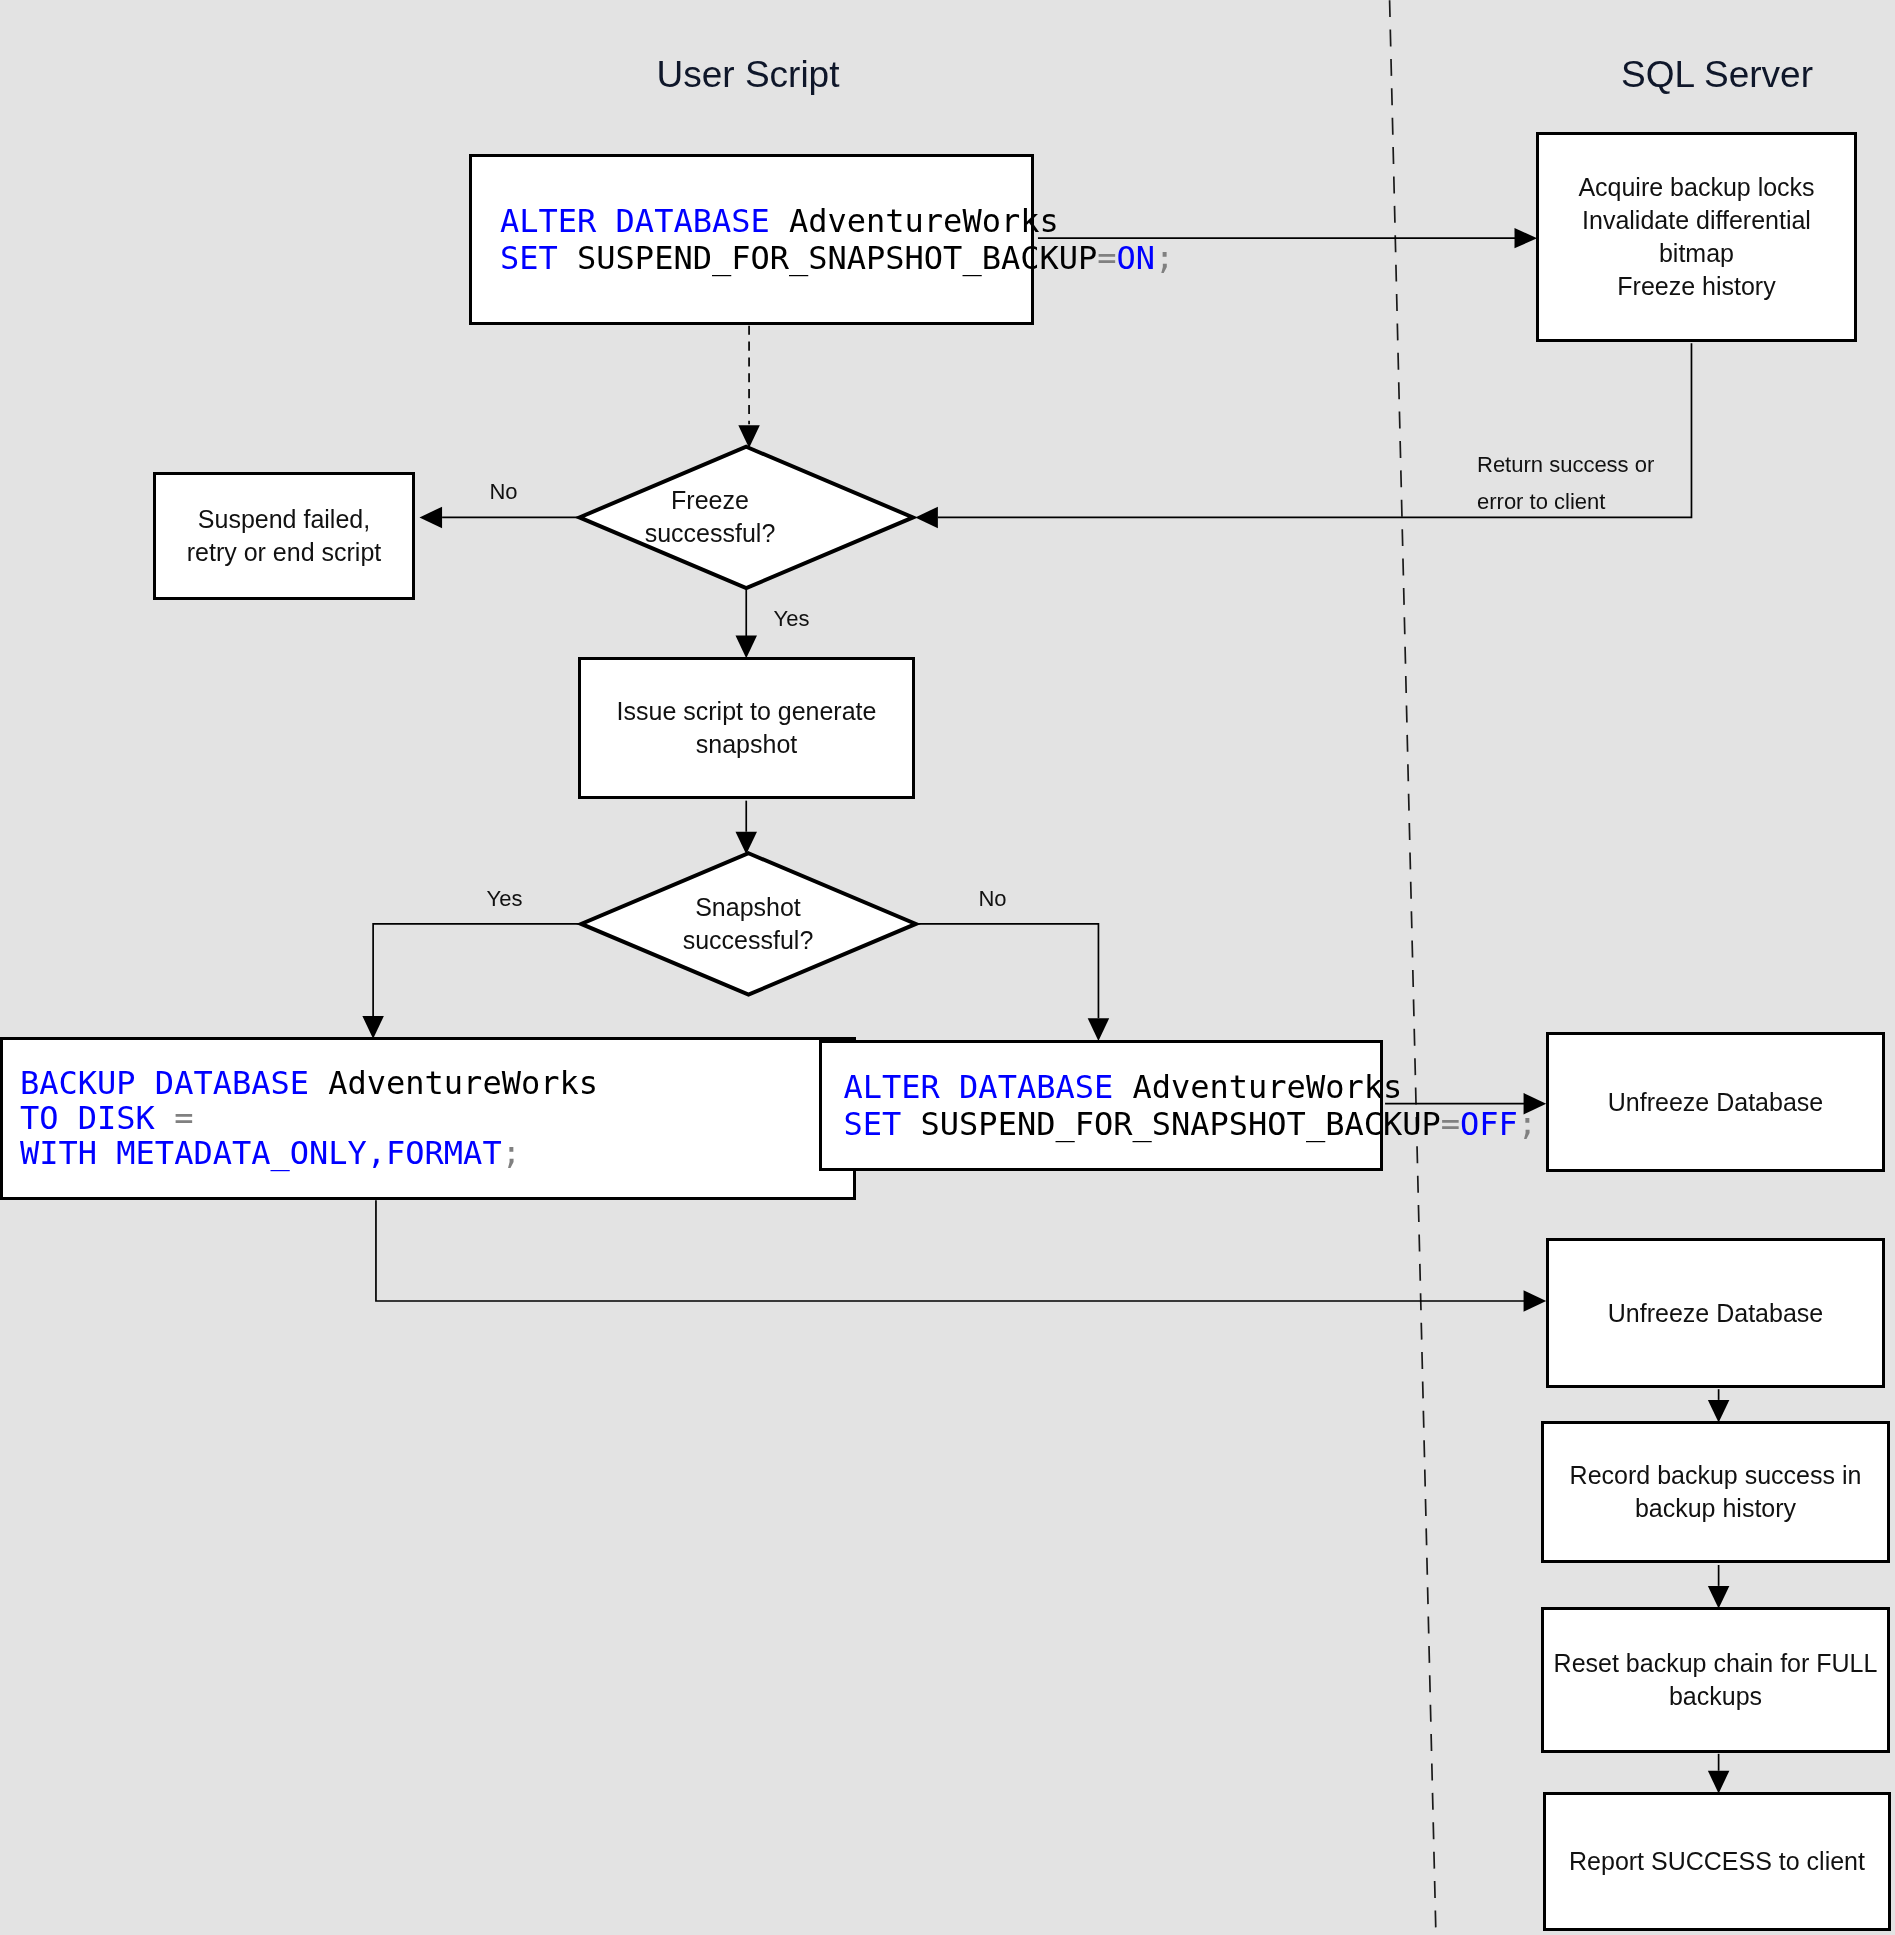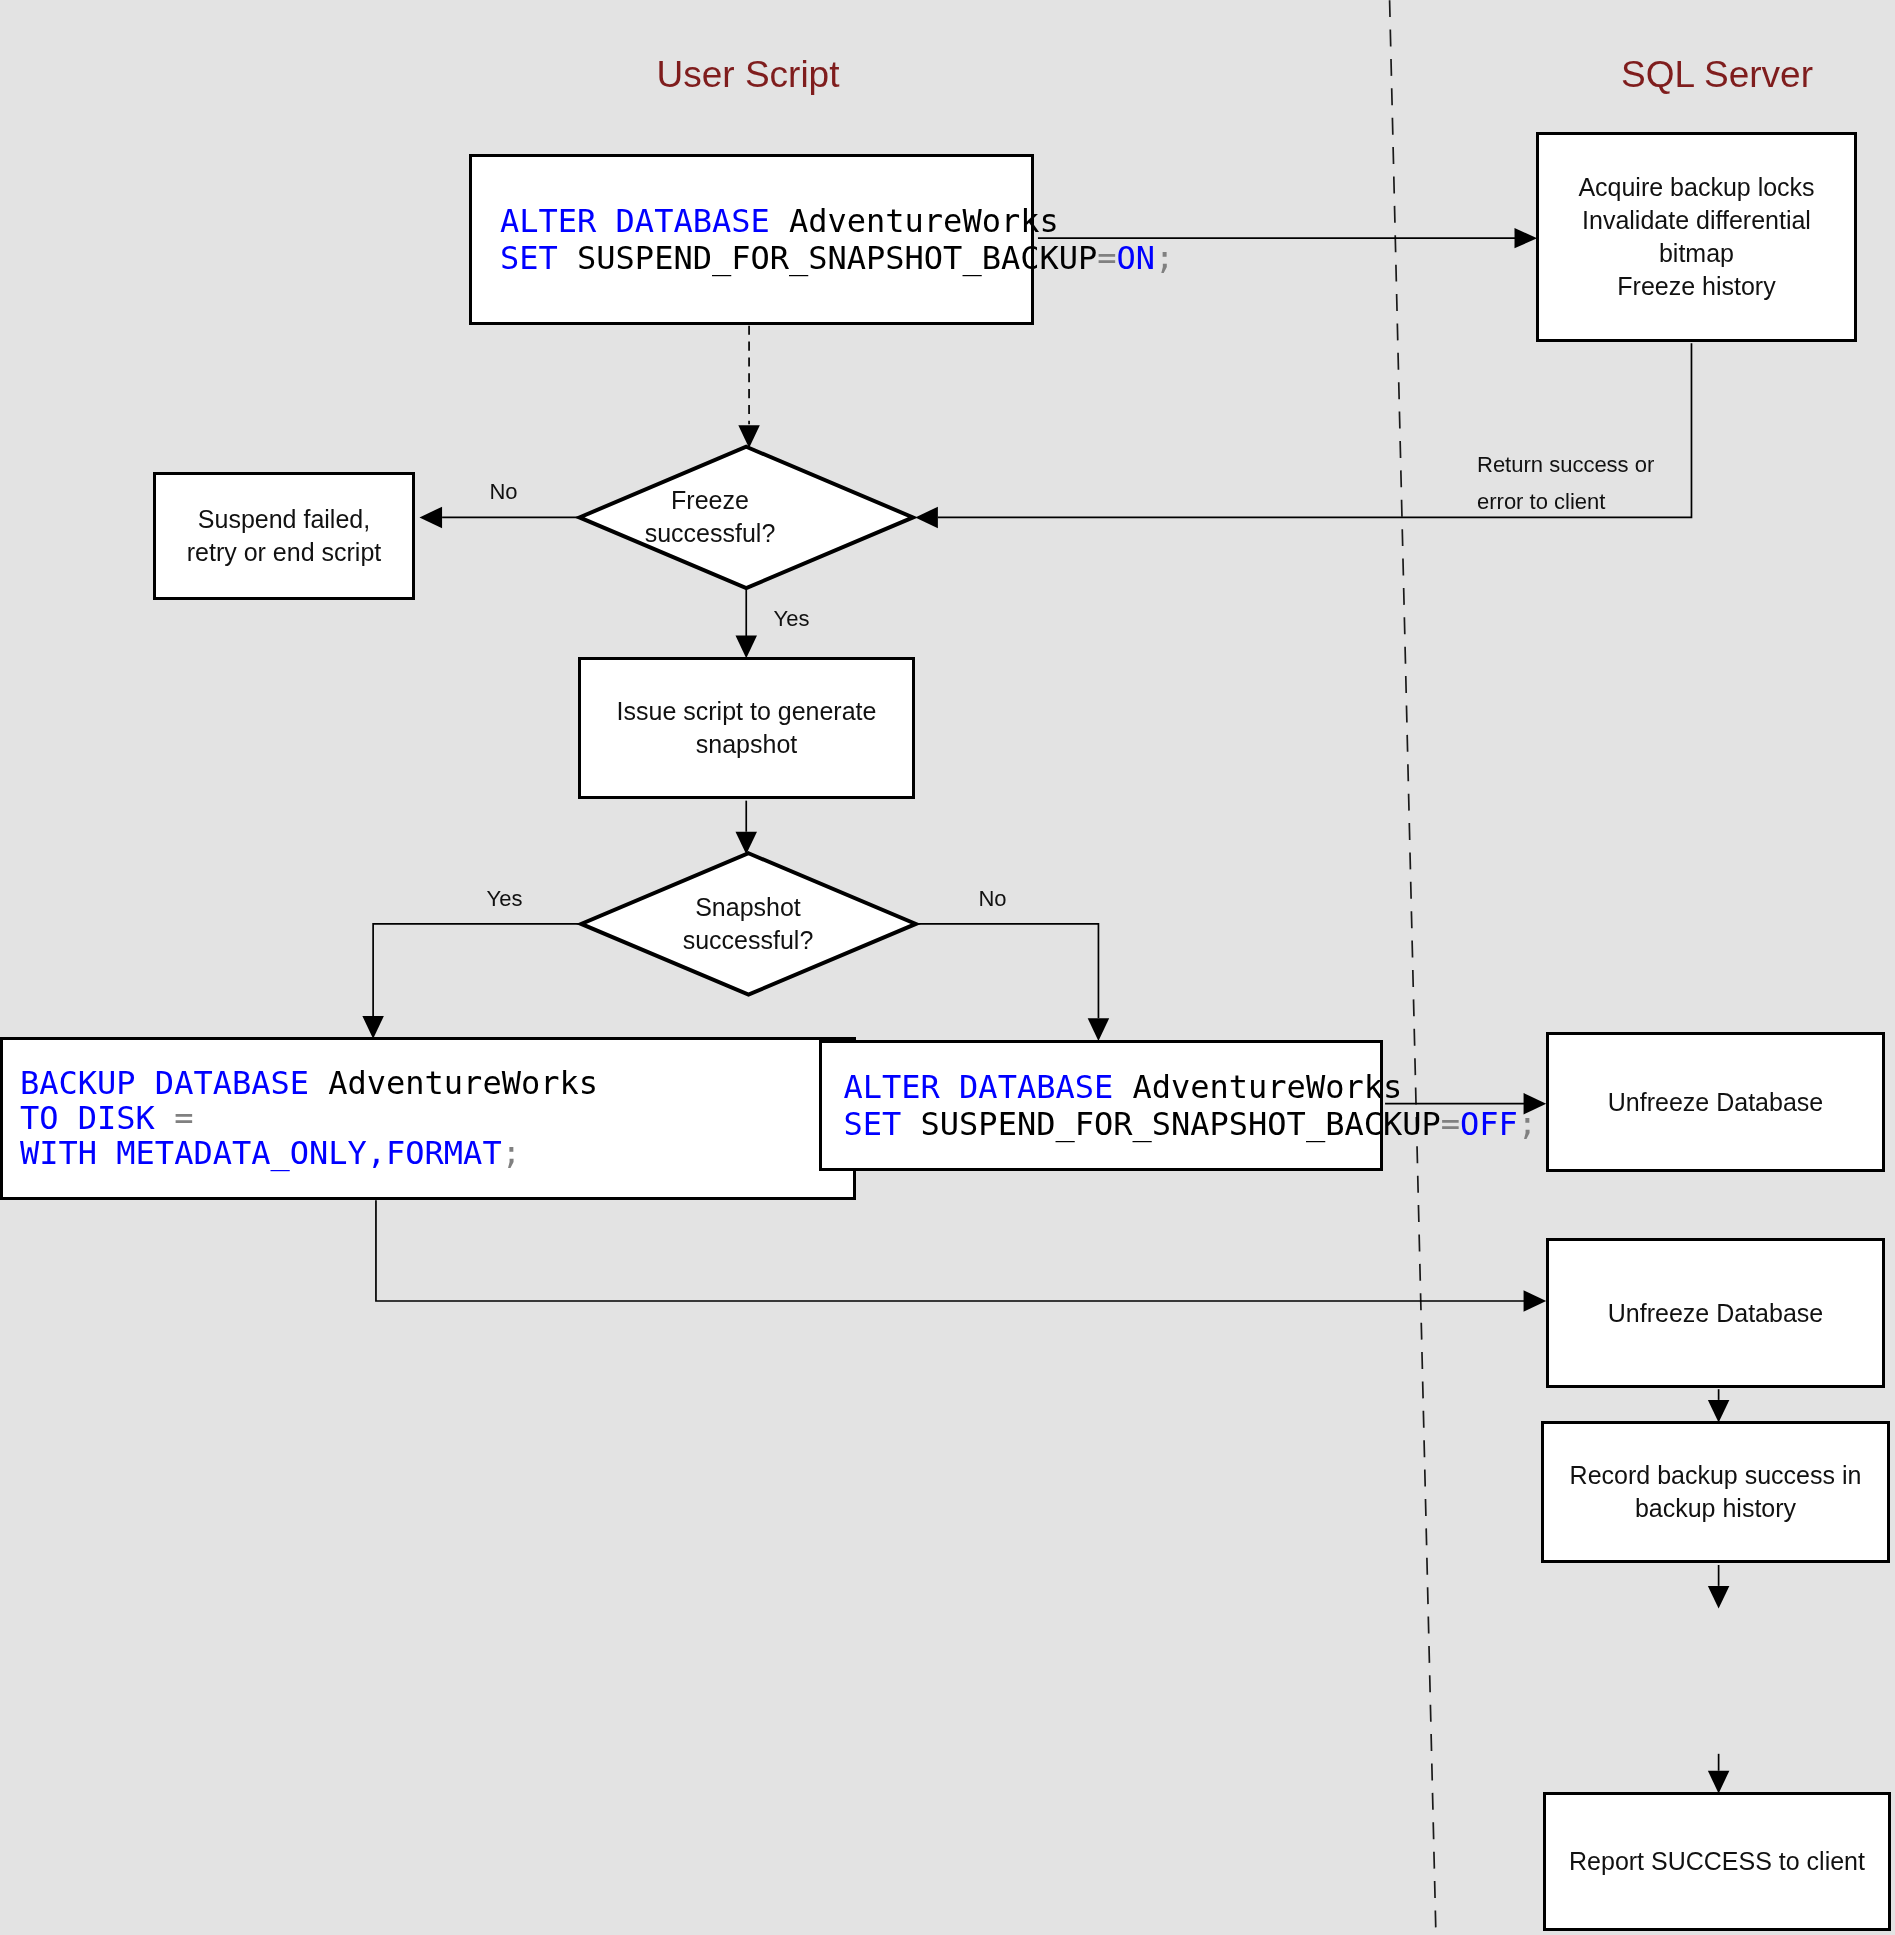--- a/index.html
+++ b/index.html
@@ -1,19 +1,19 @@
 <!DOCTYPE html>
 <html style="font-size:9px"><head>
 <meta charset="utf-8">
 <style>
   html,body{margin:0;padding:0;background:#e3e3e3;}
   #canvas{position:relative;width:1895px;height:1936px;background:#e3e3e3;overflow:hidden;
           font-family:"Liberation Sans",sans-serif;color:#1a1a1a;}
   #wires{position:absolute;left:0;top:0;width:1895px;height:1936px;}
-  .lane-title{position:absolute;font-size:37px;color:#7f1d1d;text-align:center;width:396px;}
+  .lane-title{position:absolute;font-size:37px;color:#0f172a;text-align:center;width:396px;}
   .box{position:absolute;background:#ffffff;border:3.4px solid #000;box-sizing:border-box;
        display:flex;flex-direction:column;justify-content:center;}
   .label-box{align-items:center;}
   .tline{font-size:25px;line-height:33px;white-space:nowrap;text-align:center;color:#111;}
   .code{align-items:flex-start;}
   .cline{font-family:"DejaVu Sans Mono","Liberation Mono",monospace;font-size:32px;
          line-height:37px;white-space:pre;}
   .kw{color:#0000ff;}
   .id{color:#000000;}
   .op{color:#808080;}
@@ -138,19 +138,23 @@
 
   <div class="box label-box" style="left:1546px;top:1238px;width:339px;height:150px;">
     <div class="tline">Unfreeze Database</div>
   </div>
 
   <div class="box label-box" style="left:1541px;top:1421px;width:349px;height:142px;">
     <div class="tline">Record backup success in</div>
     <div class="tline">backup history</div>
   </div>
 
+  <div class="box label-box" style="left:1541px;top:1607px;width:349px;height:146px;">
+    <div class="tline">Reset backup chain for FULL</div>
+    <div class="tline">backups</div>
+  </div>
 
   <div class="box label-box" style="left:1543px;top:1792px;width:348px;height:139px;">
     <div class="tline">Report SUCCESS to client</div>
   </div>
 
 </div>
 
 
 </body></html>

